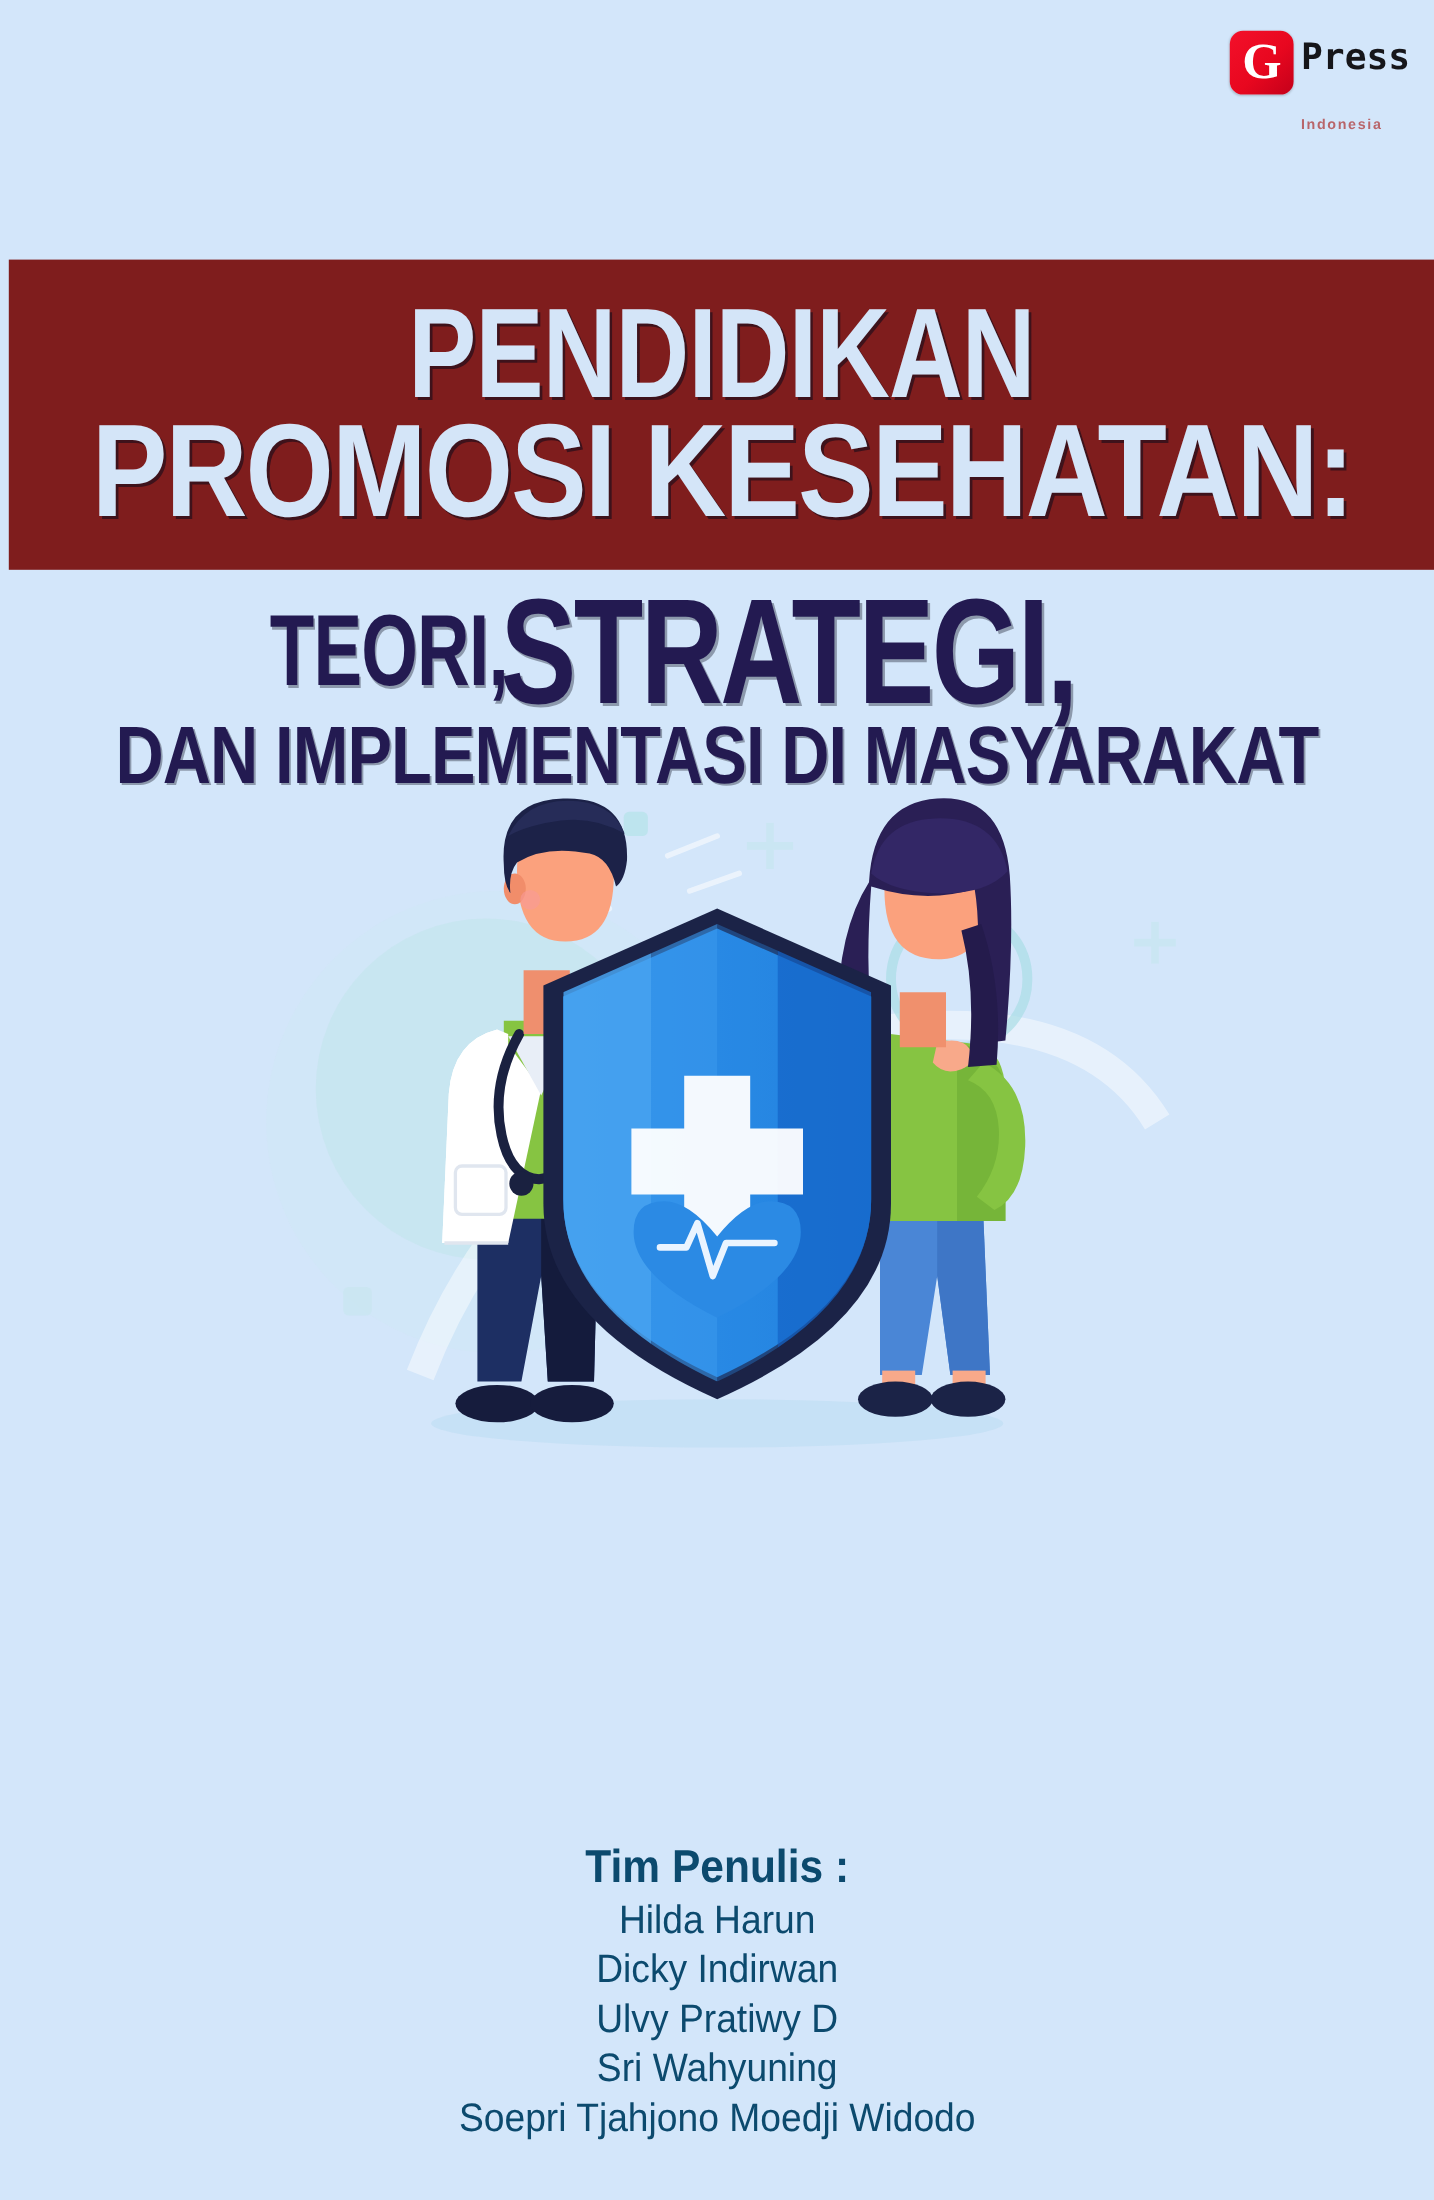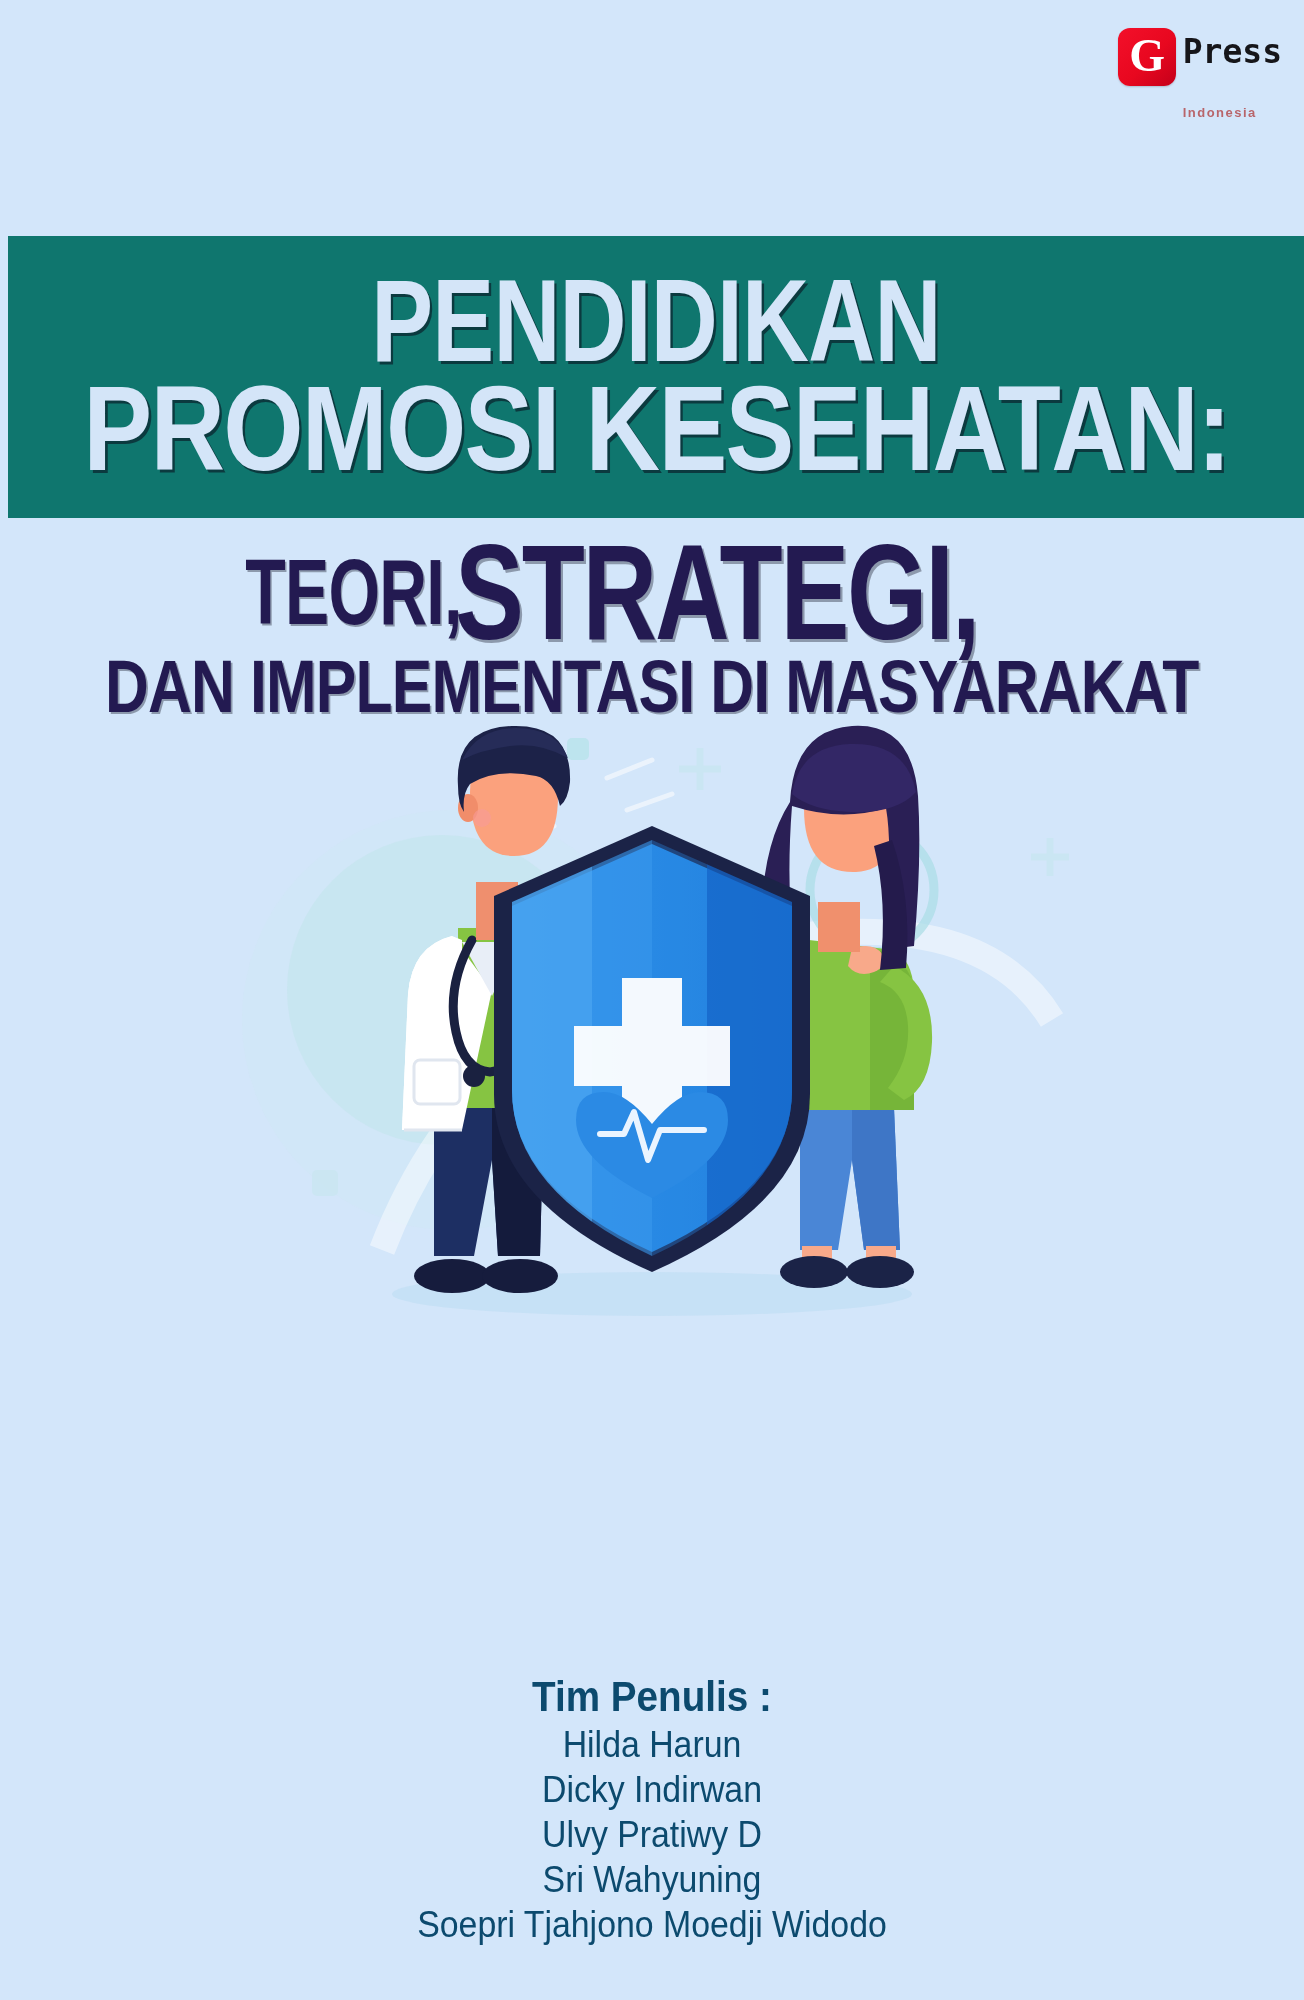--- a/index.html
+++ b/index.html
@@ -70,21 +70,21 @@
     opacity: .75;
   }
 
   
   #title-band {
     position: absolute;
     left: 8px;
     right: 0;
     top: 236px;
     height: 282px;
-    background: #0f766e;
+    background: #7f1d1d;
     display: flex;
     flex-direction: column;
     align-items: center;
     justify-content: center;
   }
   .cond {
     font-family: "Liberation Sans Narrow", "Liberation Sans", sans-serif;
     font-weight: bold;
     text-transform: uppercase;
     white-space: nowrap;

